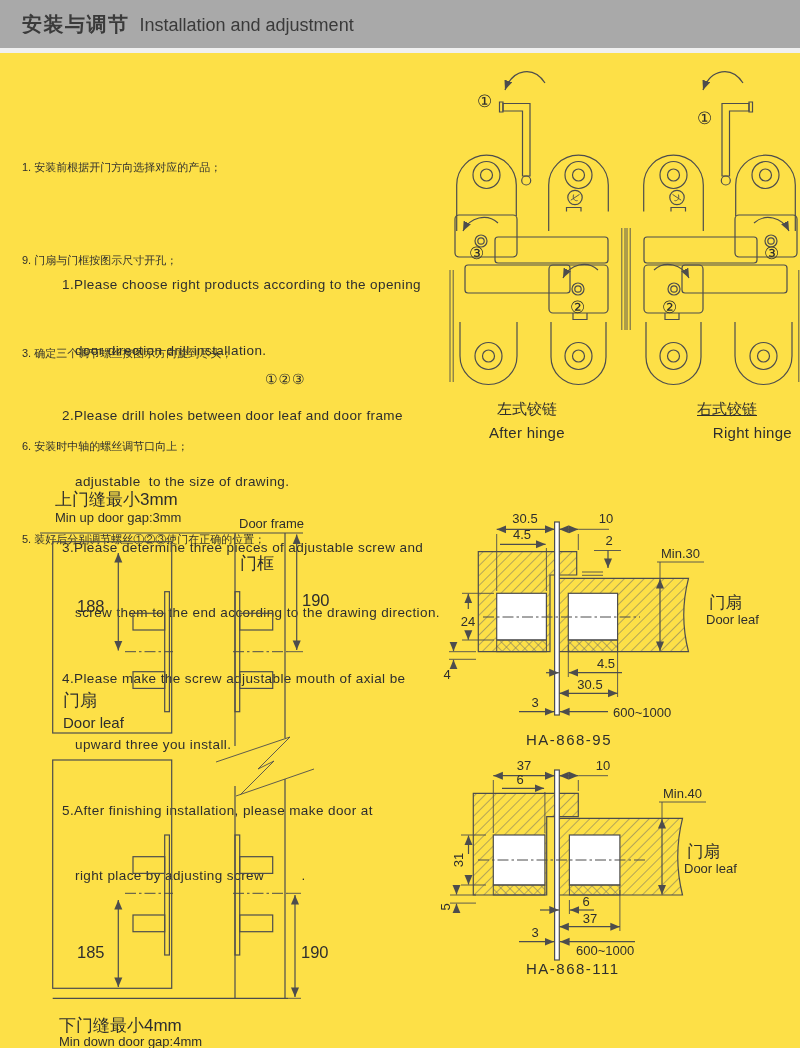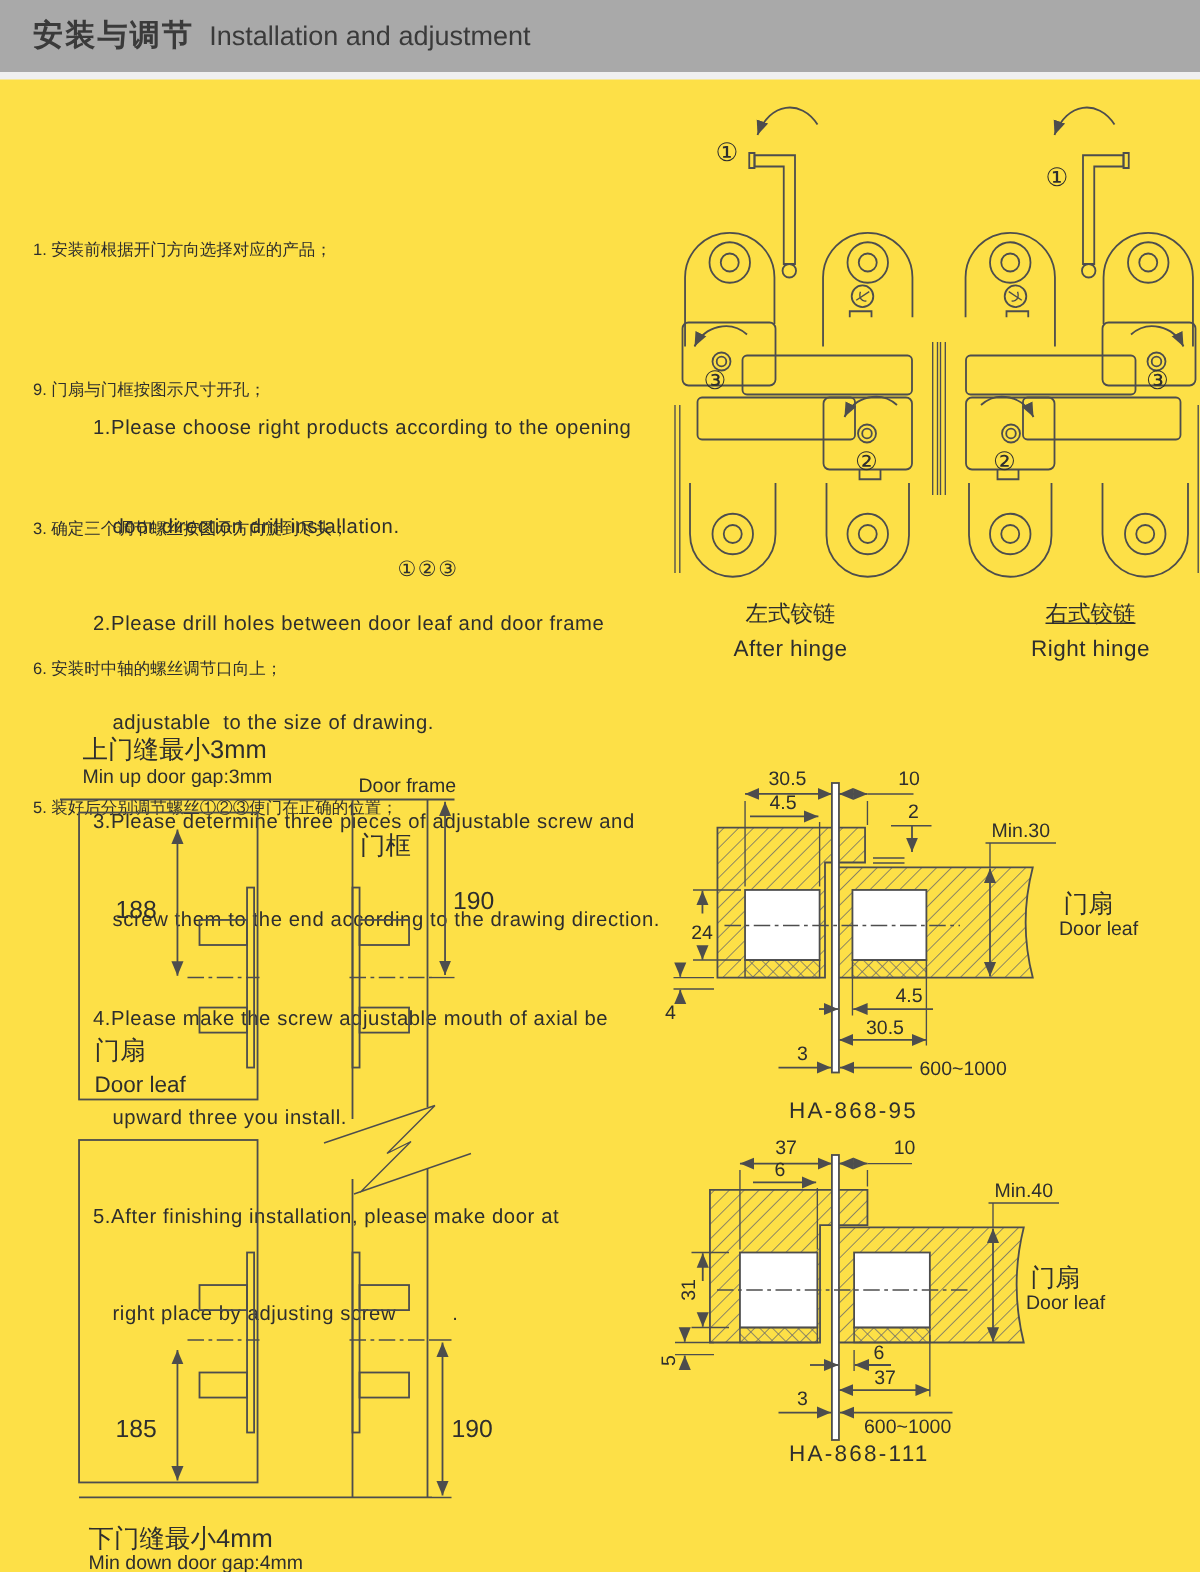--- a/index.html
+++ b/index.html
@@ -113,21 +113,21 @@
   <span class="circ" style="left:477px;top:93px;">①</span>
   <span class="circ" style="left:469px;top:245px;">③</span>
   <span class="circ" style="left:570px;top:299px;">②</span>
   <span class="circ" style="left:697px;top:110px;">①</span>
   <span class="circ" style="left:764px;top:245px;">③</span>
   <span class="circ" style="left:662px;top:299px;">②</span>
 
   <div class="hl zh" style="left:462px;top:400px;">左式铰链</div>
   <div class="hl en" style="left:462px;top:424px;">After hinge</div>
   <div class="hl zh" style="left:662px;top:400px;text-decoration:underline;">右式铰链</div>
-  <div class="hl en" style="left:662px;top:424px;">Right hinge</div>
+  <div class="hl en" style="left:662px;top:424px;text-align:right;">Right hinge</div>
 
   <svg style="left:30px;top:485px;" width="300" height="563" viewBox="0 0 300 563">
     <defs>
       <marker id="garr" viewBox="0 0 10 10" refX="10" refY="5" markerWidth="8" markerHeight="8" orient="auto-start-reverse">
         <path d="M0,0.8 L10,5 L0,9.2 Z" fill="#4d4d4d"></path>
       </marker>
     </defs>
     <path class="ln" d="M10,48 H255 M255,48 H273"></path>
     <path class="ln" d="M205,48 V261 M205,301 V513.3 M255,48 V253 M255,294 V513.3"></path>
     <path class="thin" d="M186,277 L260,252 M206,311 L284,284 M260,252 L228,284 L244,276 L210,310"></path>

